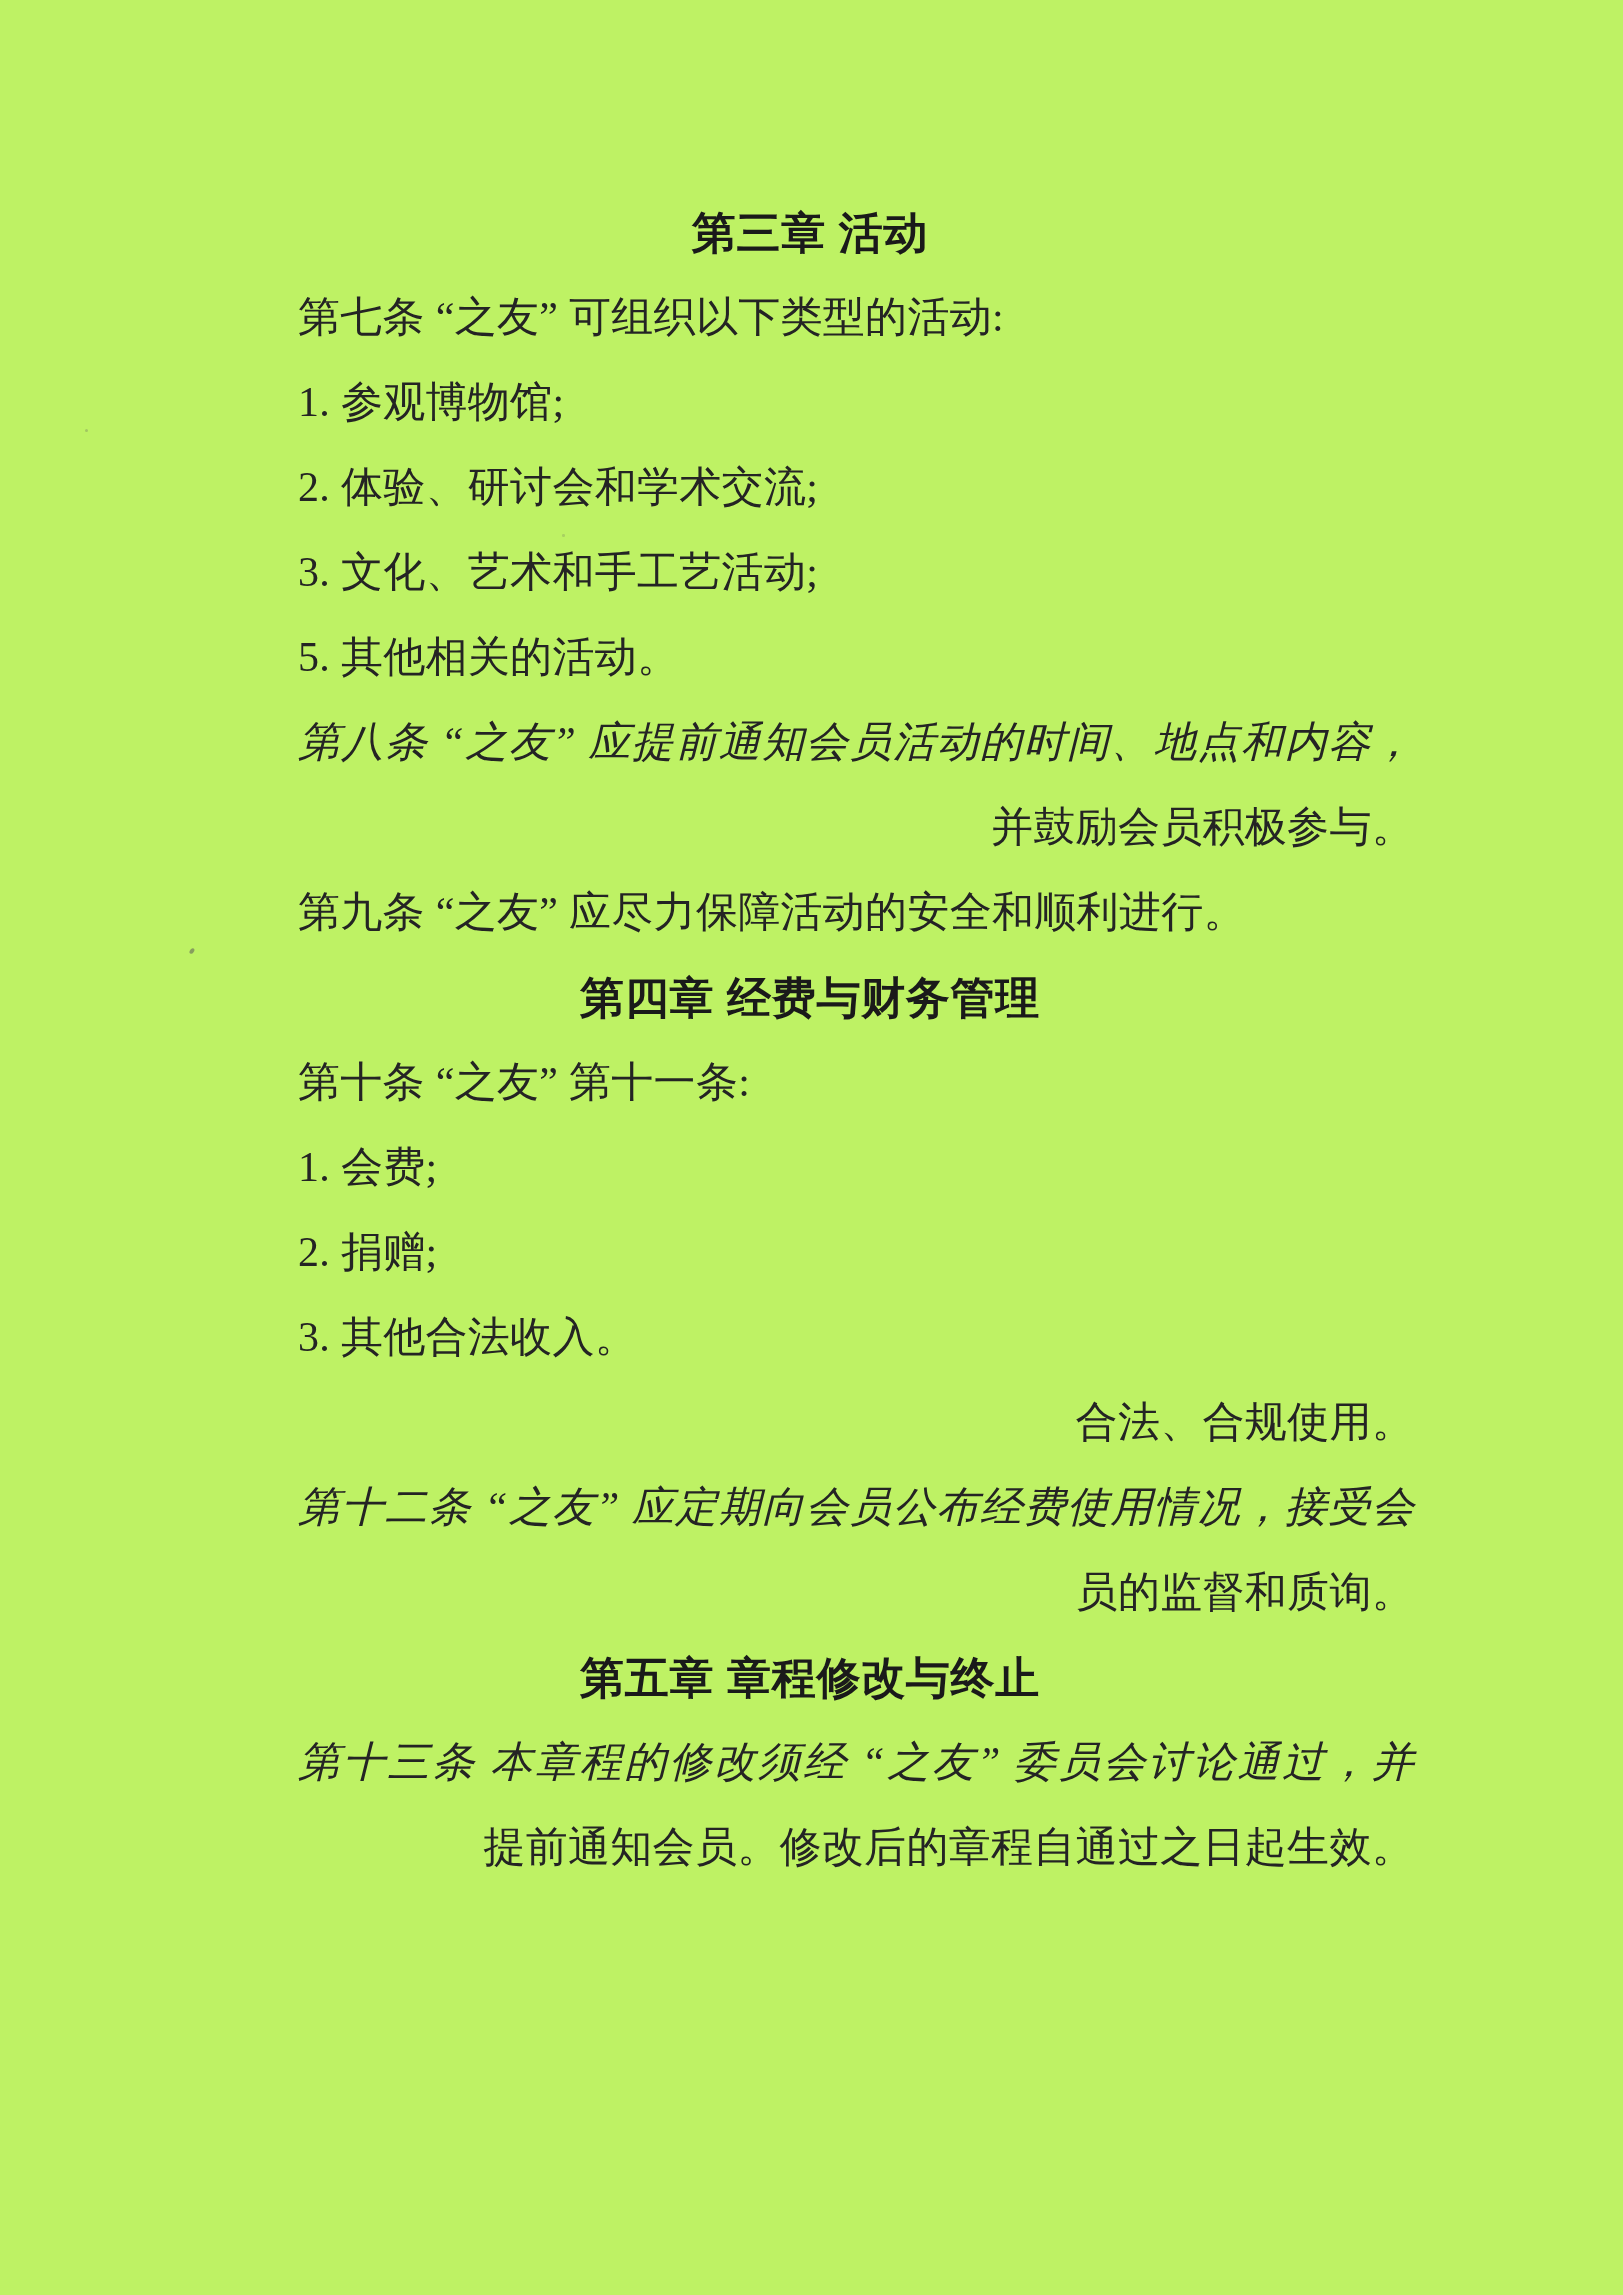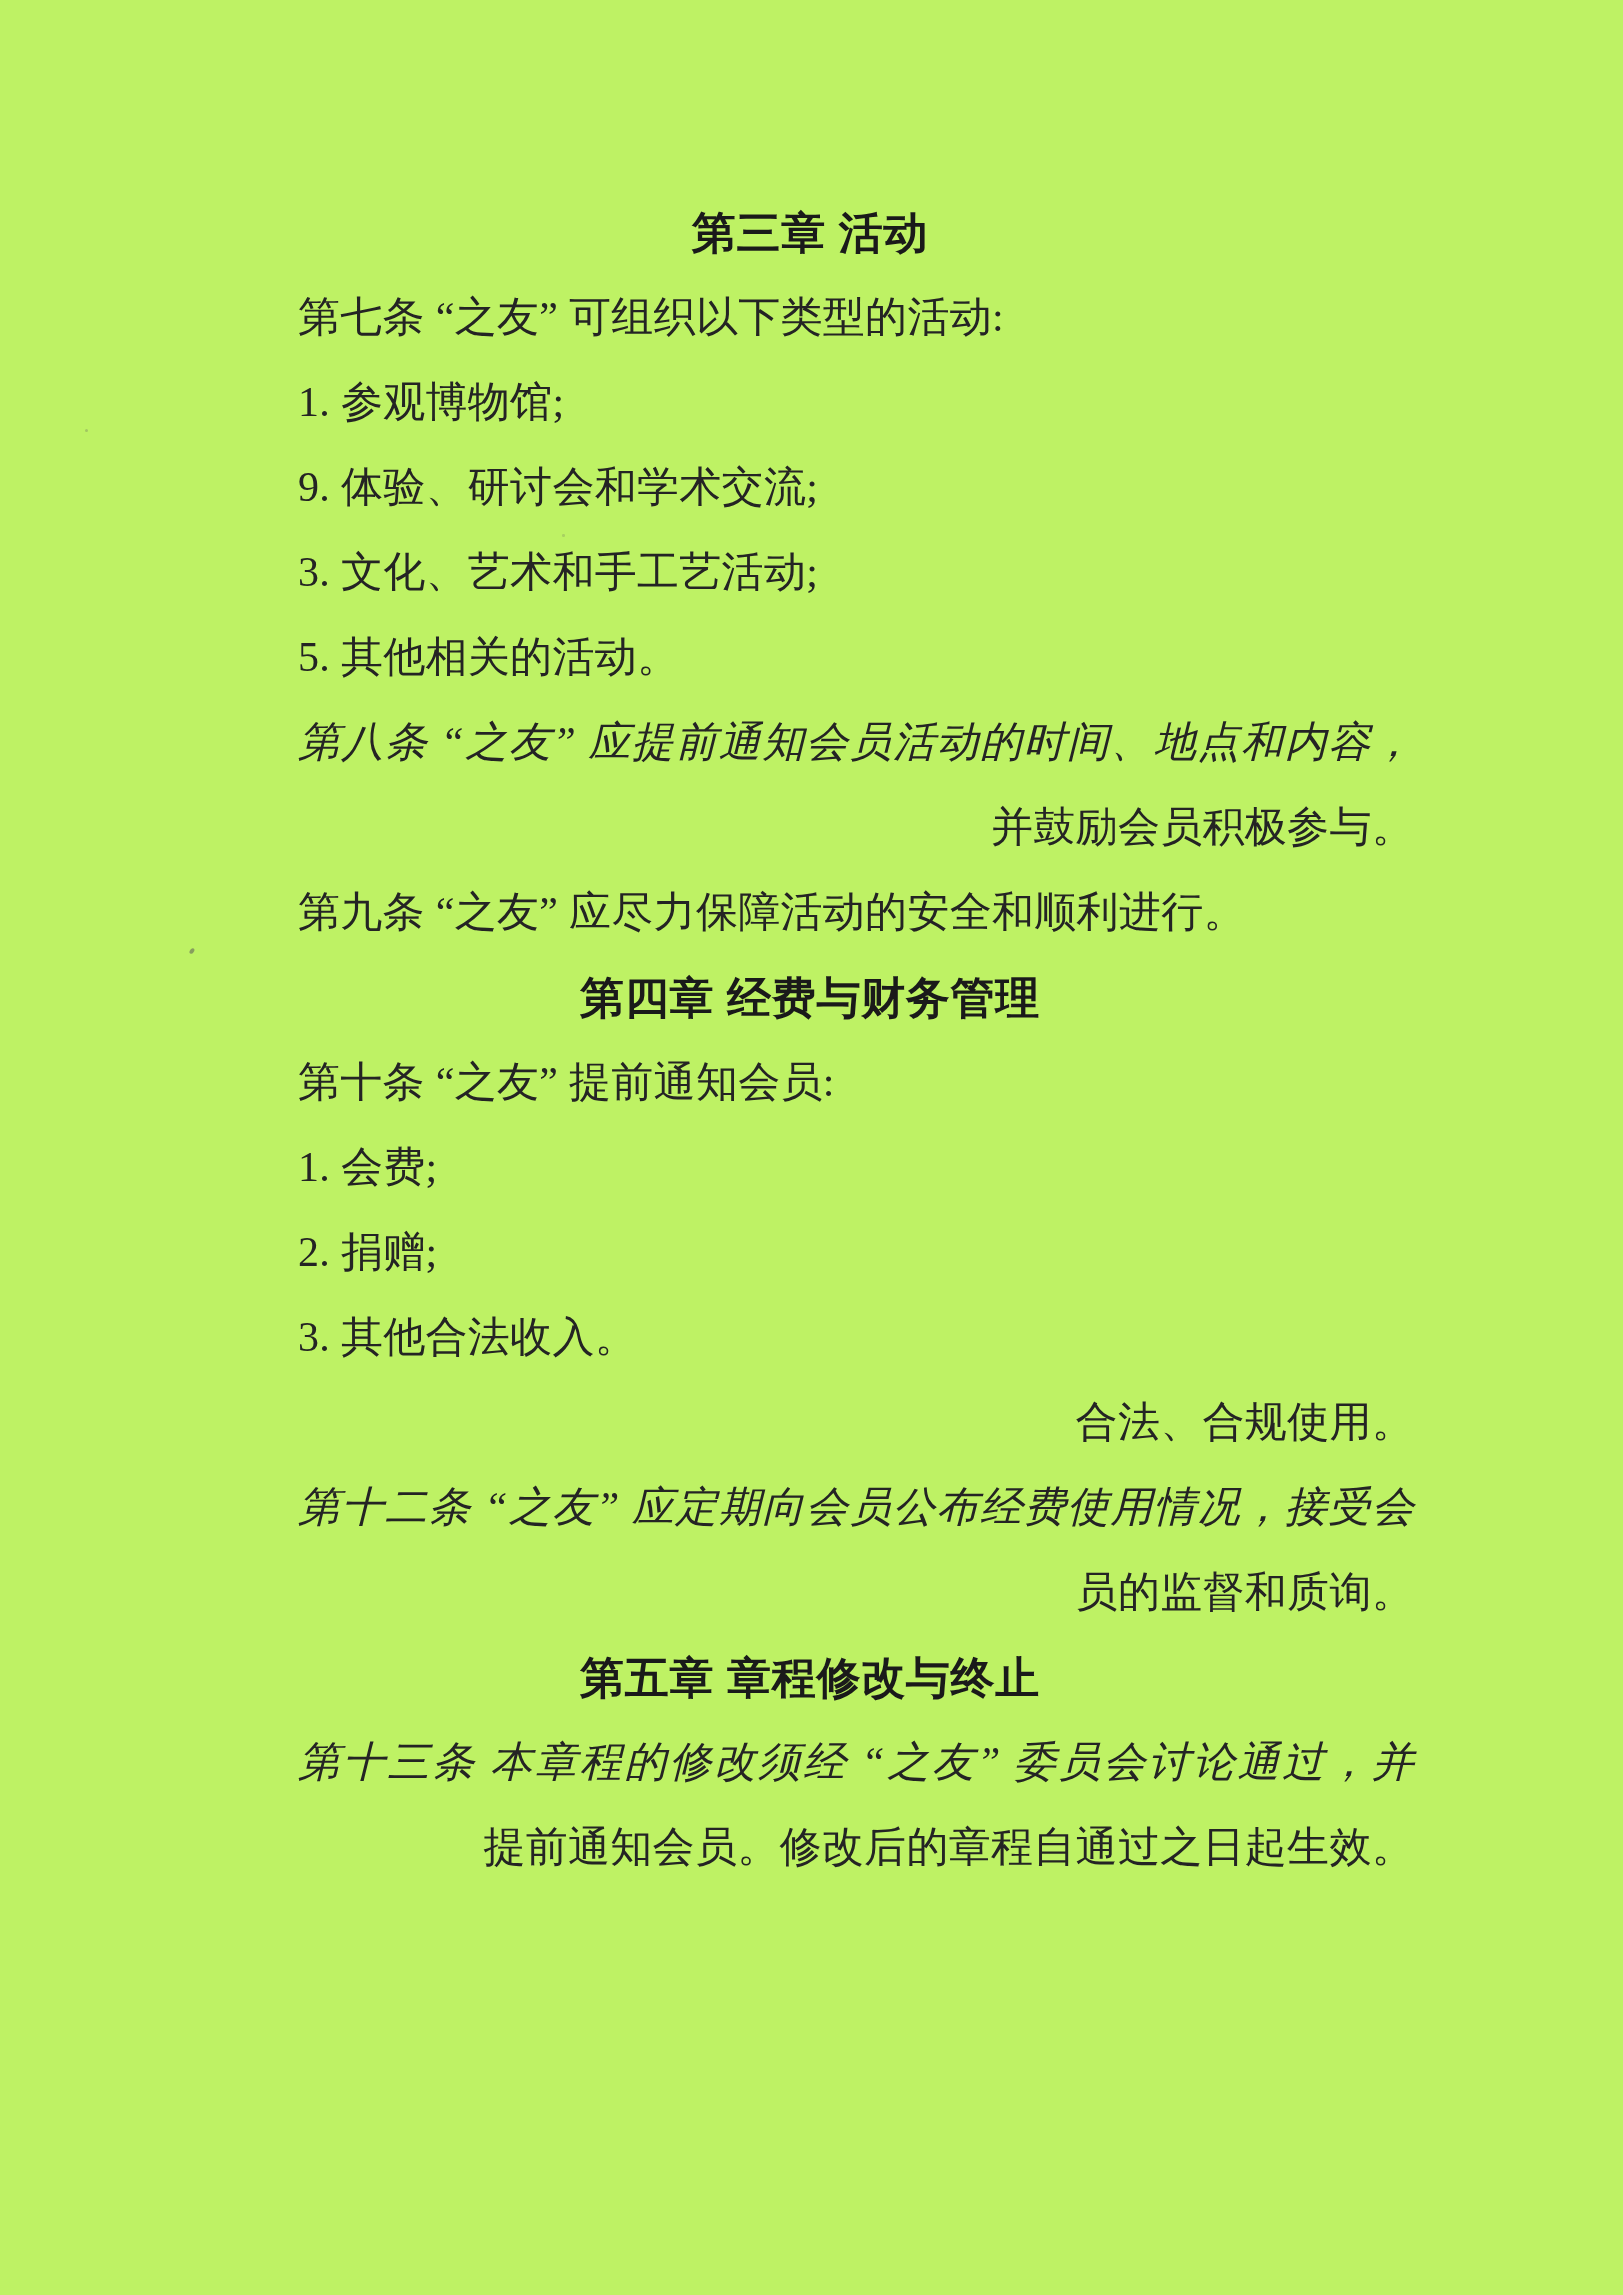--- a/index.html
+++ b/index.html
@@ -64,28 +64,28 @@
   .speck-3 { left: 562px; top: 534px;  width: 2.6px; height: 2.6px; opacity: 0.22; }
 </style>
 </head>
 <body>
 
 <div class="page">
   <div class="doc">
       <div class="line chapter-title">第三章 活动</div>
       <div class="line para-first">第七条 “之友” 可组织以下类型的活动:</div>
       <div class="line list-item">1. 参观博物馆;</div>
-      <div class="line list-item">9. 体验、研讨会和学术交流;</div>
+      <div class="line list-item">2. 体验、研讨会和学术交流;</div>
       <div class="line list-item">3. 文化、艺术和手工艺活动;</div>
       <div class="line list-item">5. 其他相关的活动。</div>
       <div class="line para-first-fill">第八条 “之友” 应提前通知会员活动的时间、地点和内容，</div>
       <div class="line para-cont">并鼓励会员积极参与。</div>
       <div class="line para-first">第九条 “之友” 应尽力保障活动的安全和顺利进行。</div>
       <div class="line chapter-title">第四章 经费与财务管理</div>
-      <div class="line para-first">第十条 “之友” 提前通知会员:</div>
+      <div class="line para-first">第十条 “之友” 第十一条:</div>
       <div class="line list-item">1. 会费;</div>
       <div class="line list-item">2. 捐赠;</div>
       <div class="line list-item">3. 其他合法收入。</div>
       <div class="line para-cont">合法、合规使用。</div>
       <div class="line para-first-fill">第十二条 “之友” 应定期向会员公布经费使用情况，接受会</div>
       <div class="line para-cont">员的监督和质询。</div>
       <div class="line chapter-title">第五章 章程修改与终止</div>
       <div class="line para-first-fill">第十三条 本章程的修改须经 “之友” 委员会讨论通过，并</div>
       <div class="line para-cont">提前通知会员。修改后的章程自通过之日起生效。</div>
     </div>

